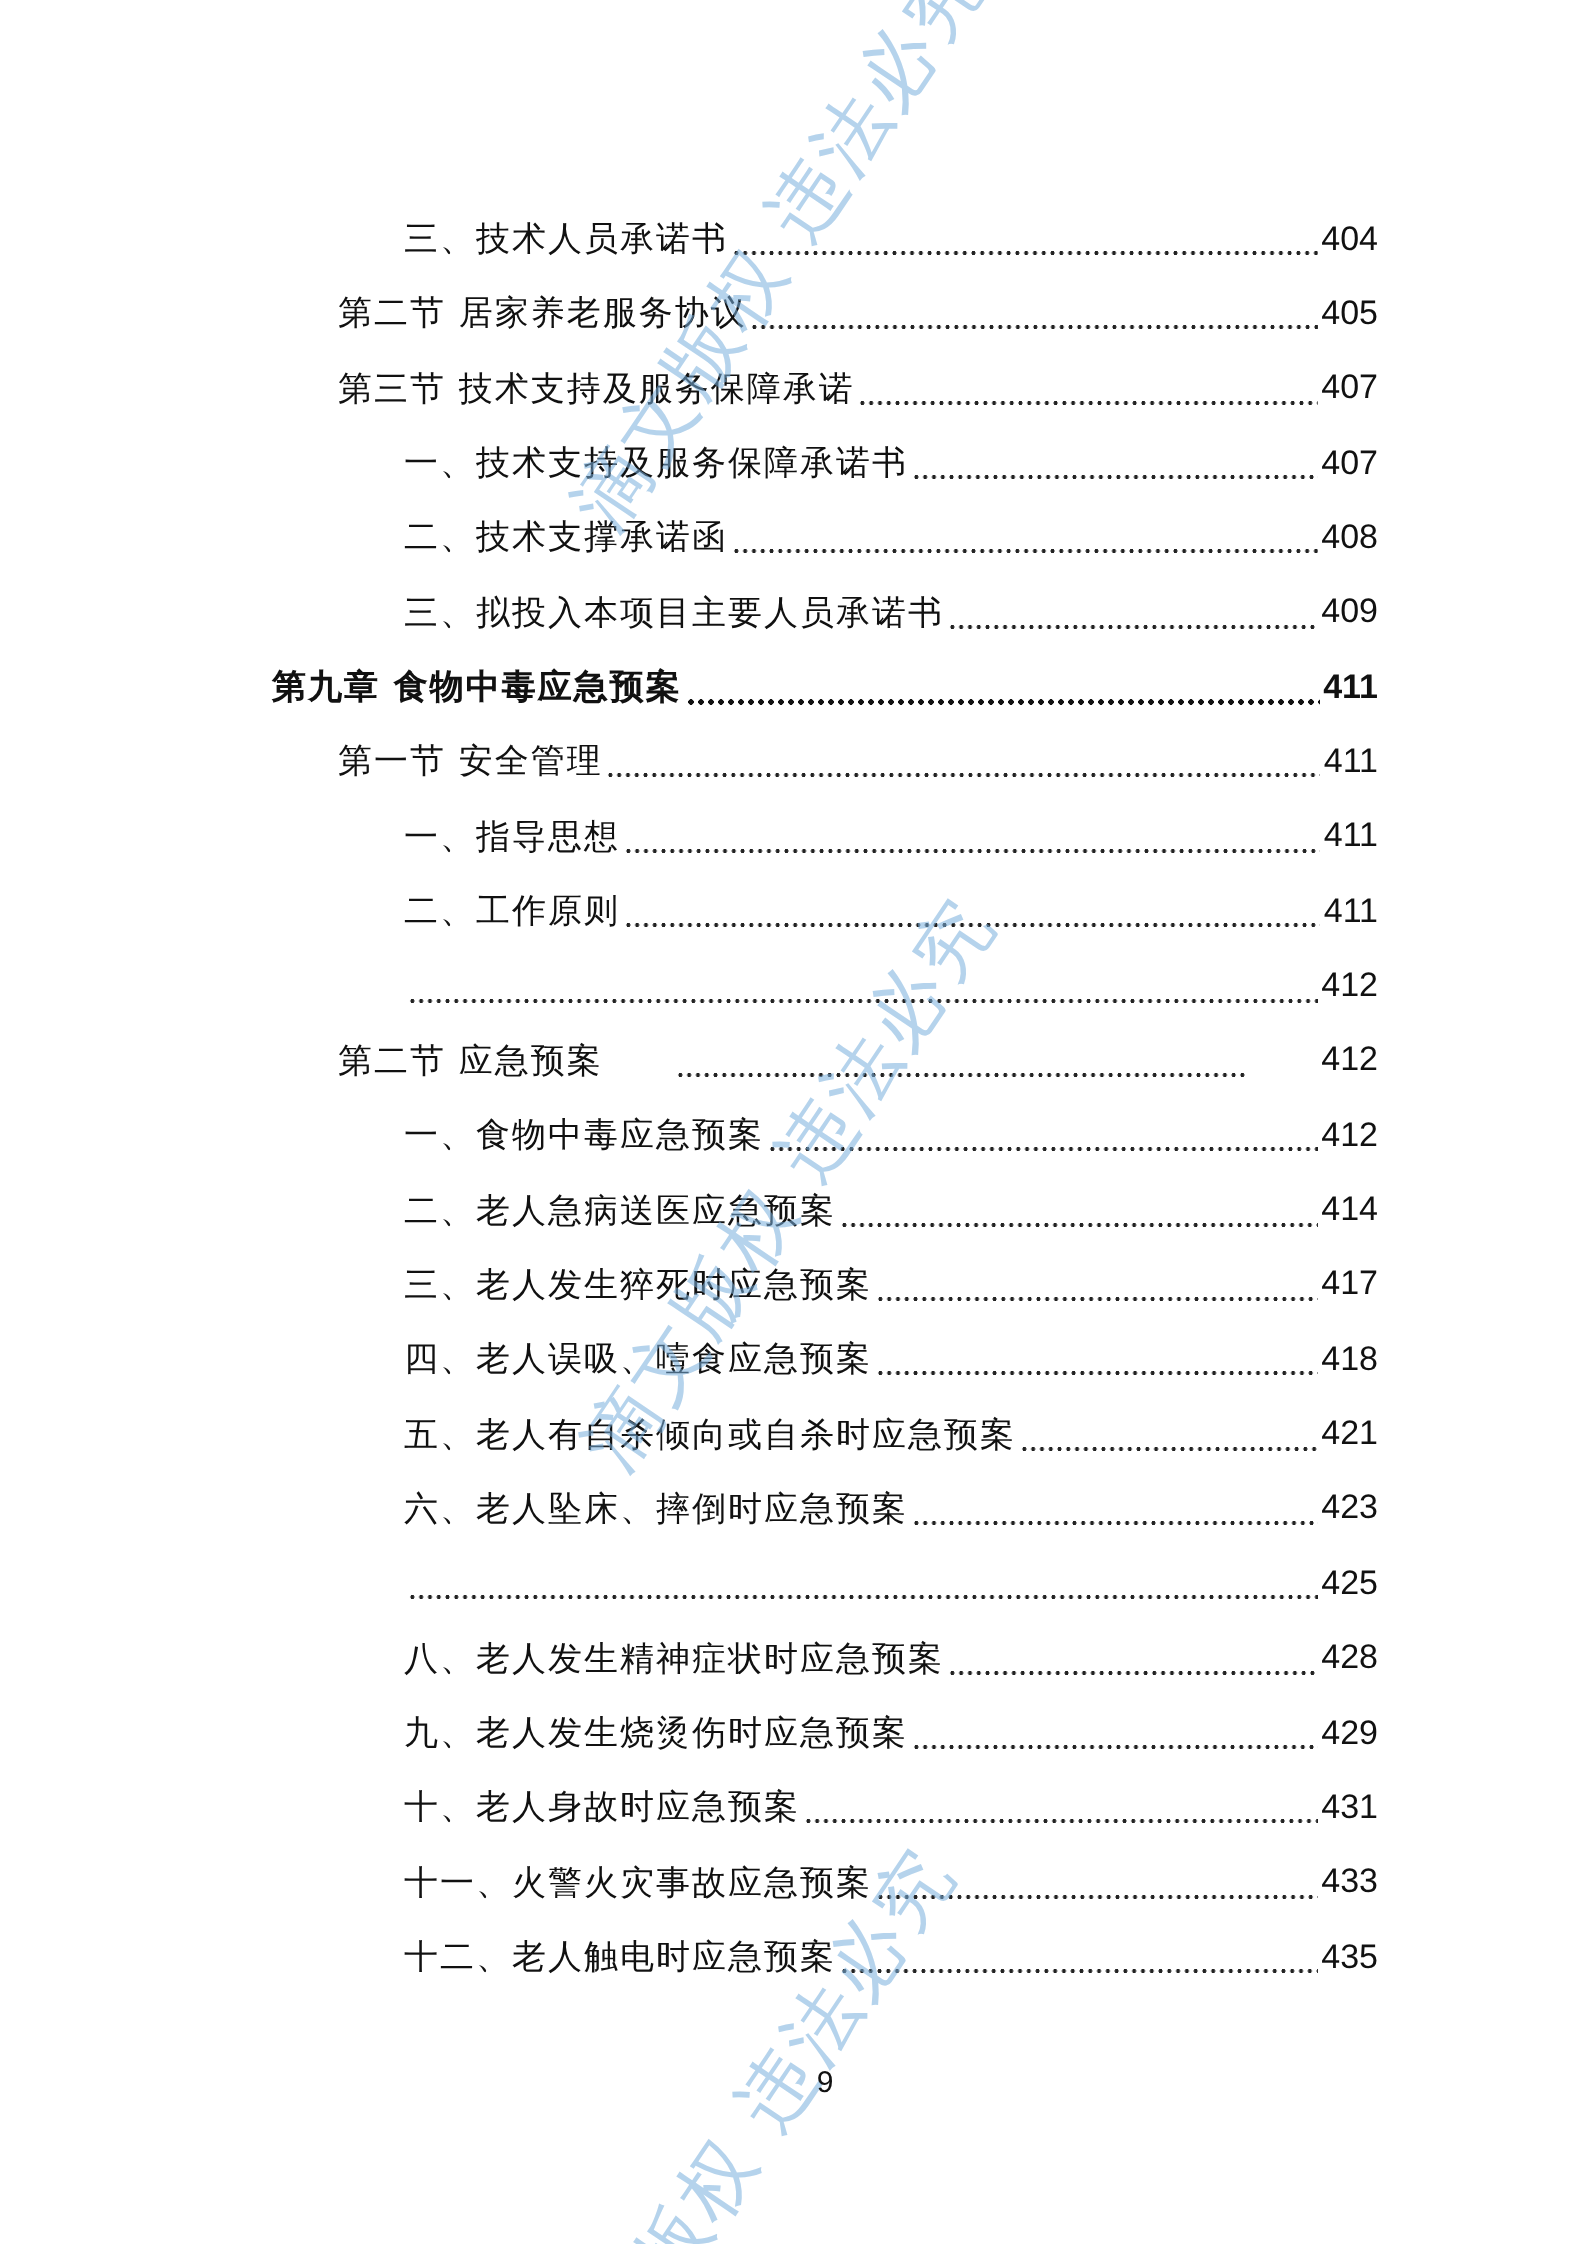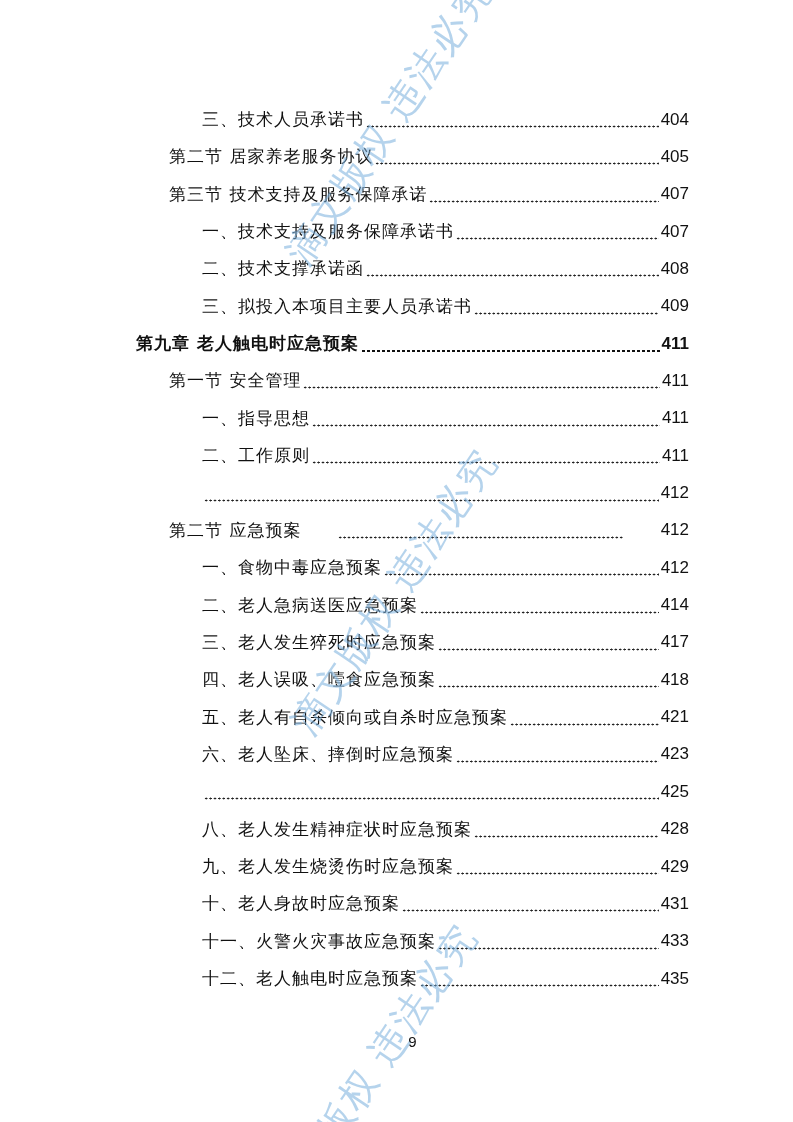--- a/index.html
+++ b/index.html
@@ -63,21 +63,21 @@
         <span class="toc-label">二、技术支撑承诺函</span>
         <span class="toc-dots"></span>
         <span class="toc-page">408</span>
       </div>
       <div class="toc-row lvl2" style="top: 186.75px;">
         <span class="toc-label">三、拟投入本项目主要人员承诺书</span>
         <span class="toc-dots"></span>
         <span class="toc-page">409</span>
       </div>
       <div class="toc-row lvl0" style="top: 224.1px;">
-        <span class="toc-label">第九章  老人触电时应急预案</span>
+        <span class="toc-label">第九章  食物中毒应急预案</span>
         <span class="toc-dots"></span>
         <span class="toc-page">411</span>
       </div>
       <div class="toc-row lvl1" style="top: 261.45px;">
         <span class="toc-label">第一节  安全管理</span>
         <span class="toc-dots"></span>
         <span class="toc-page">411</span>
       </div>
       <div class="toc-row lvl2" style="top: 298.8px;">
         <span class="toc-label">一、指导思想</span>

